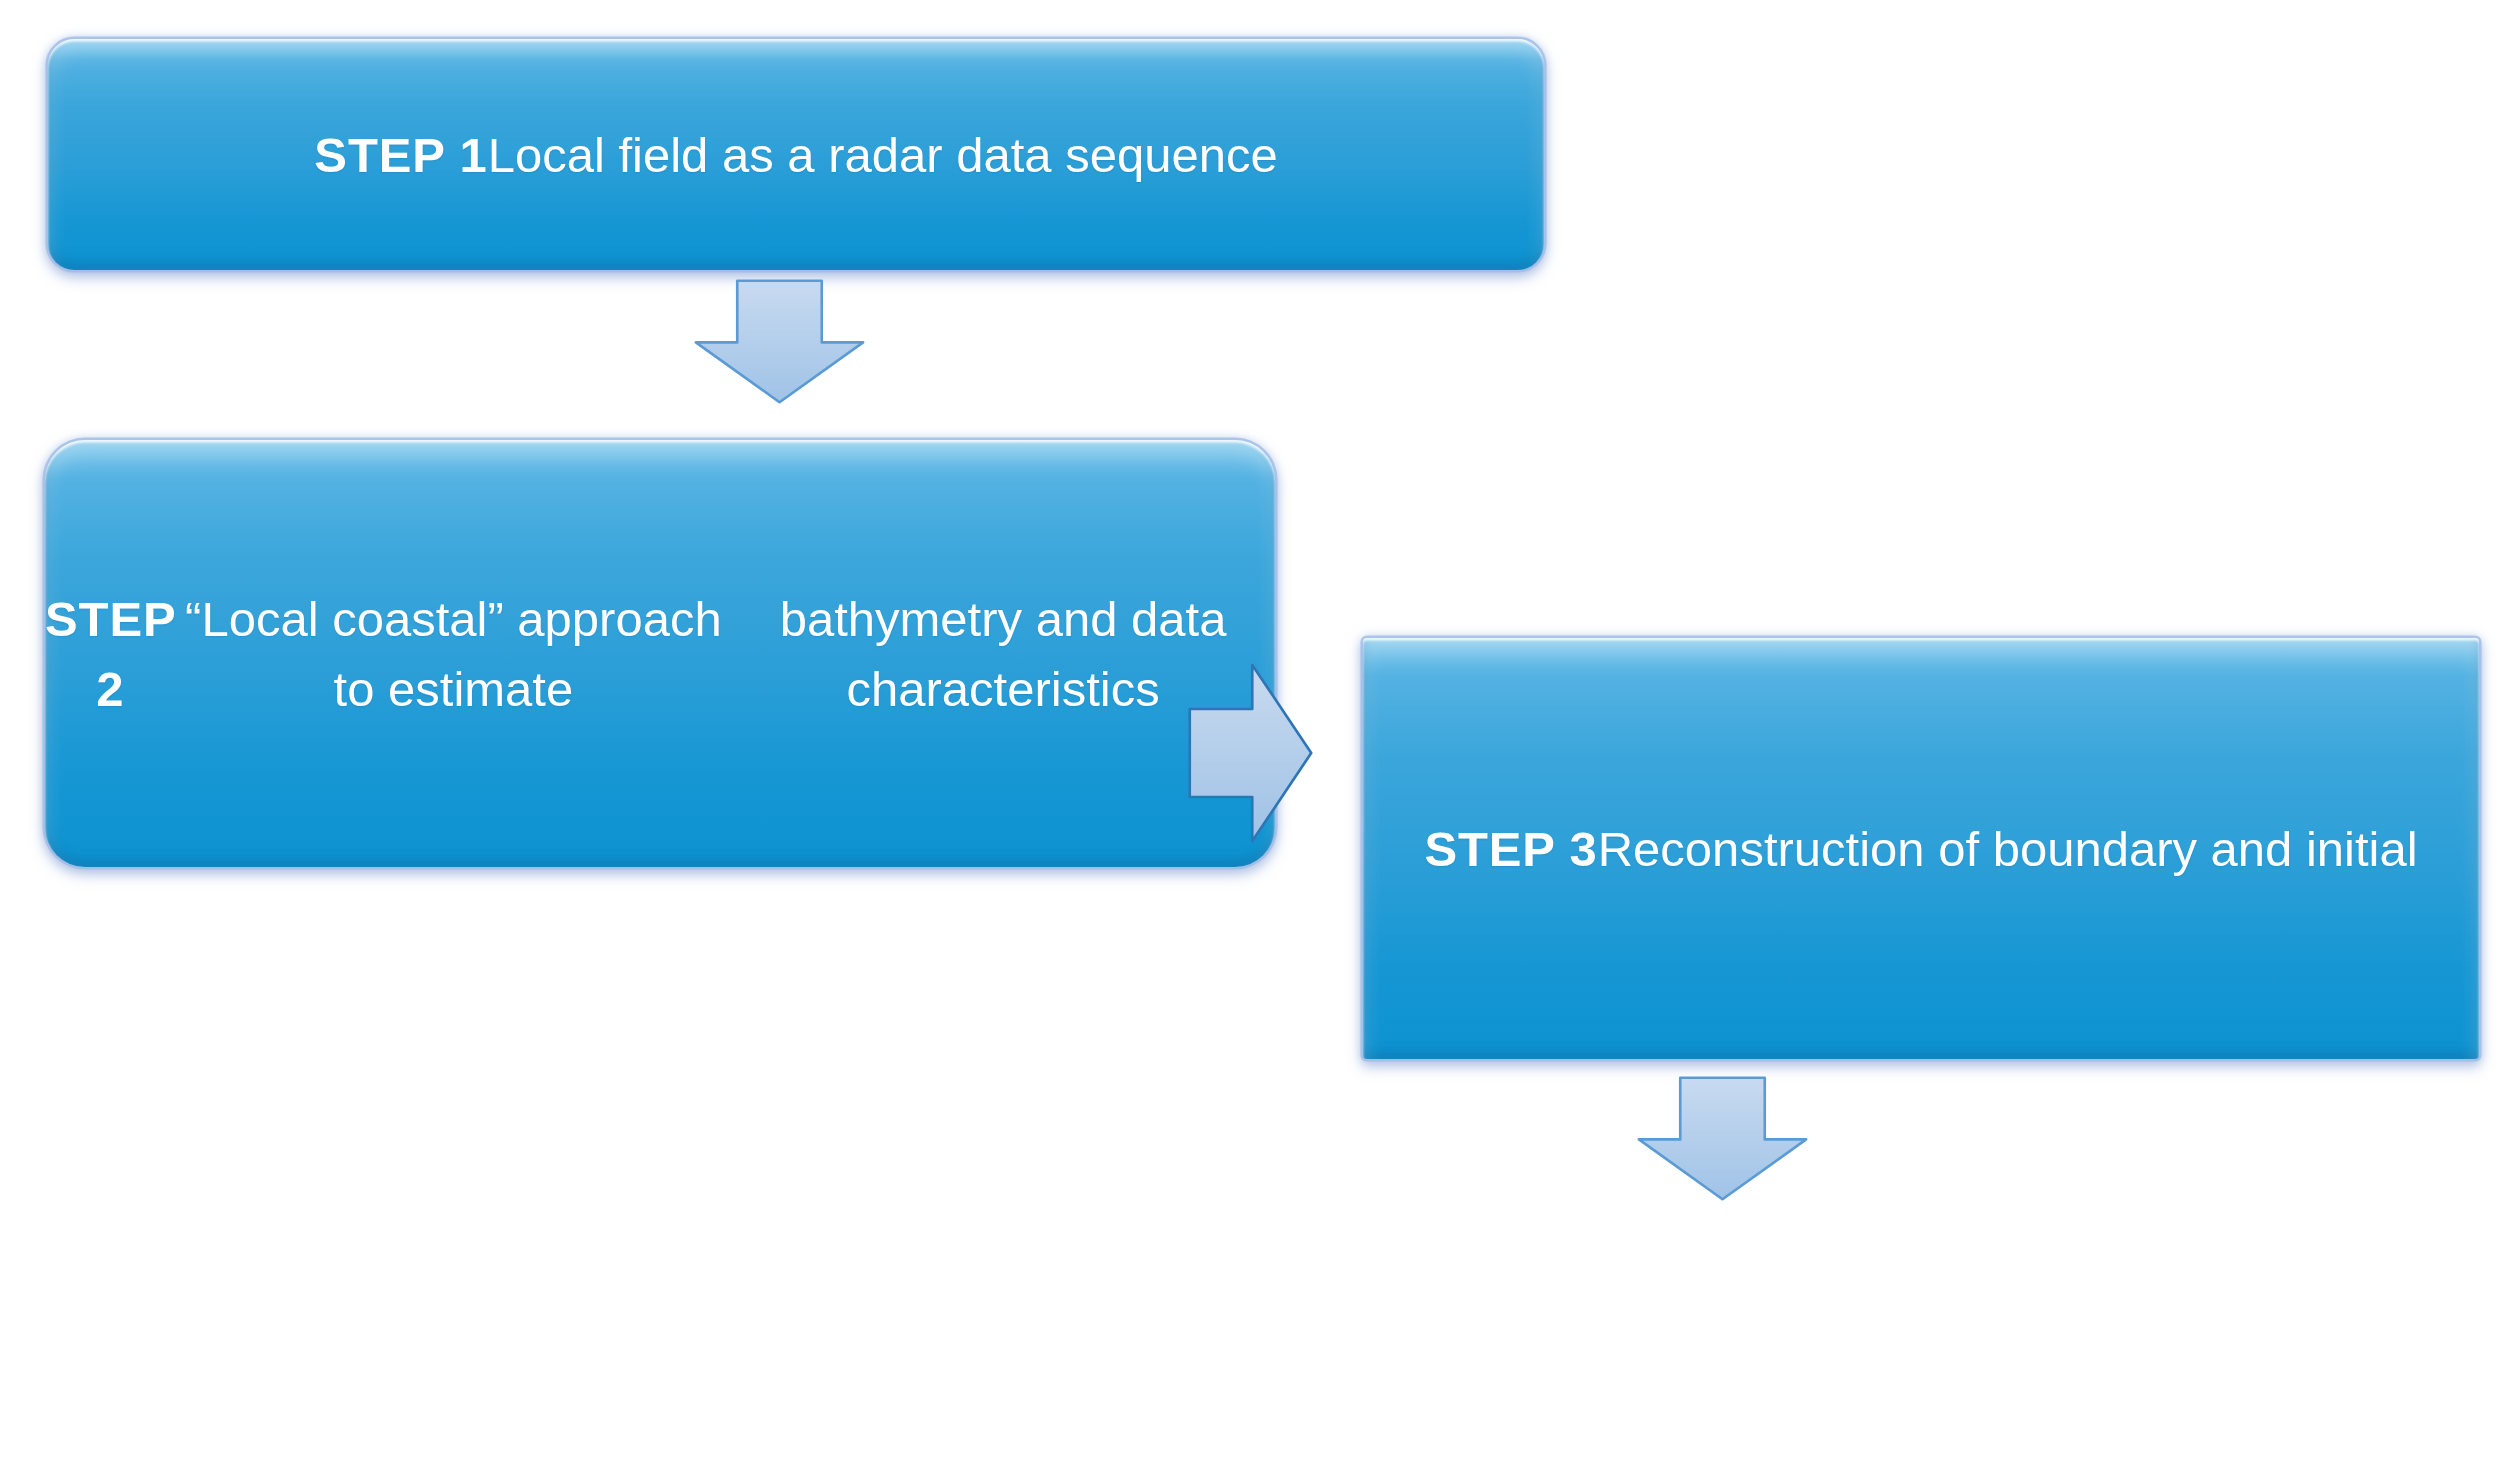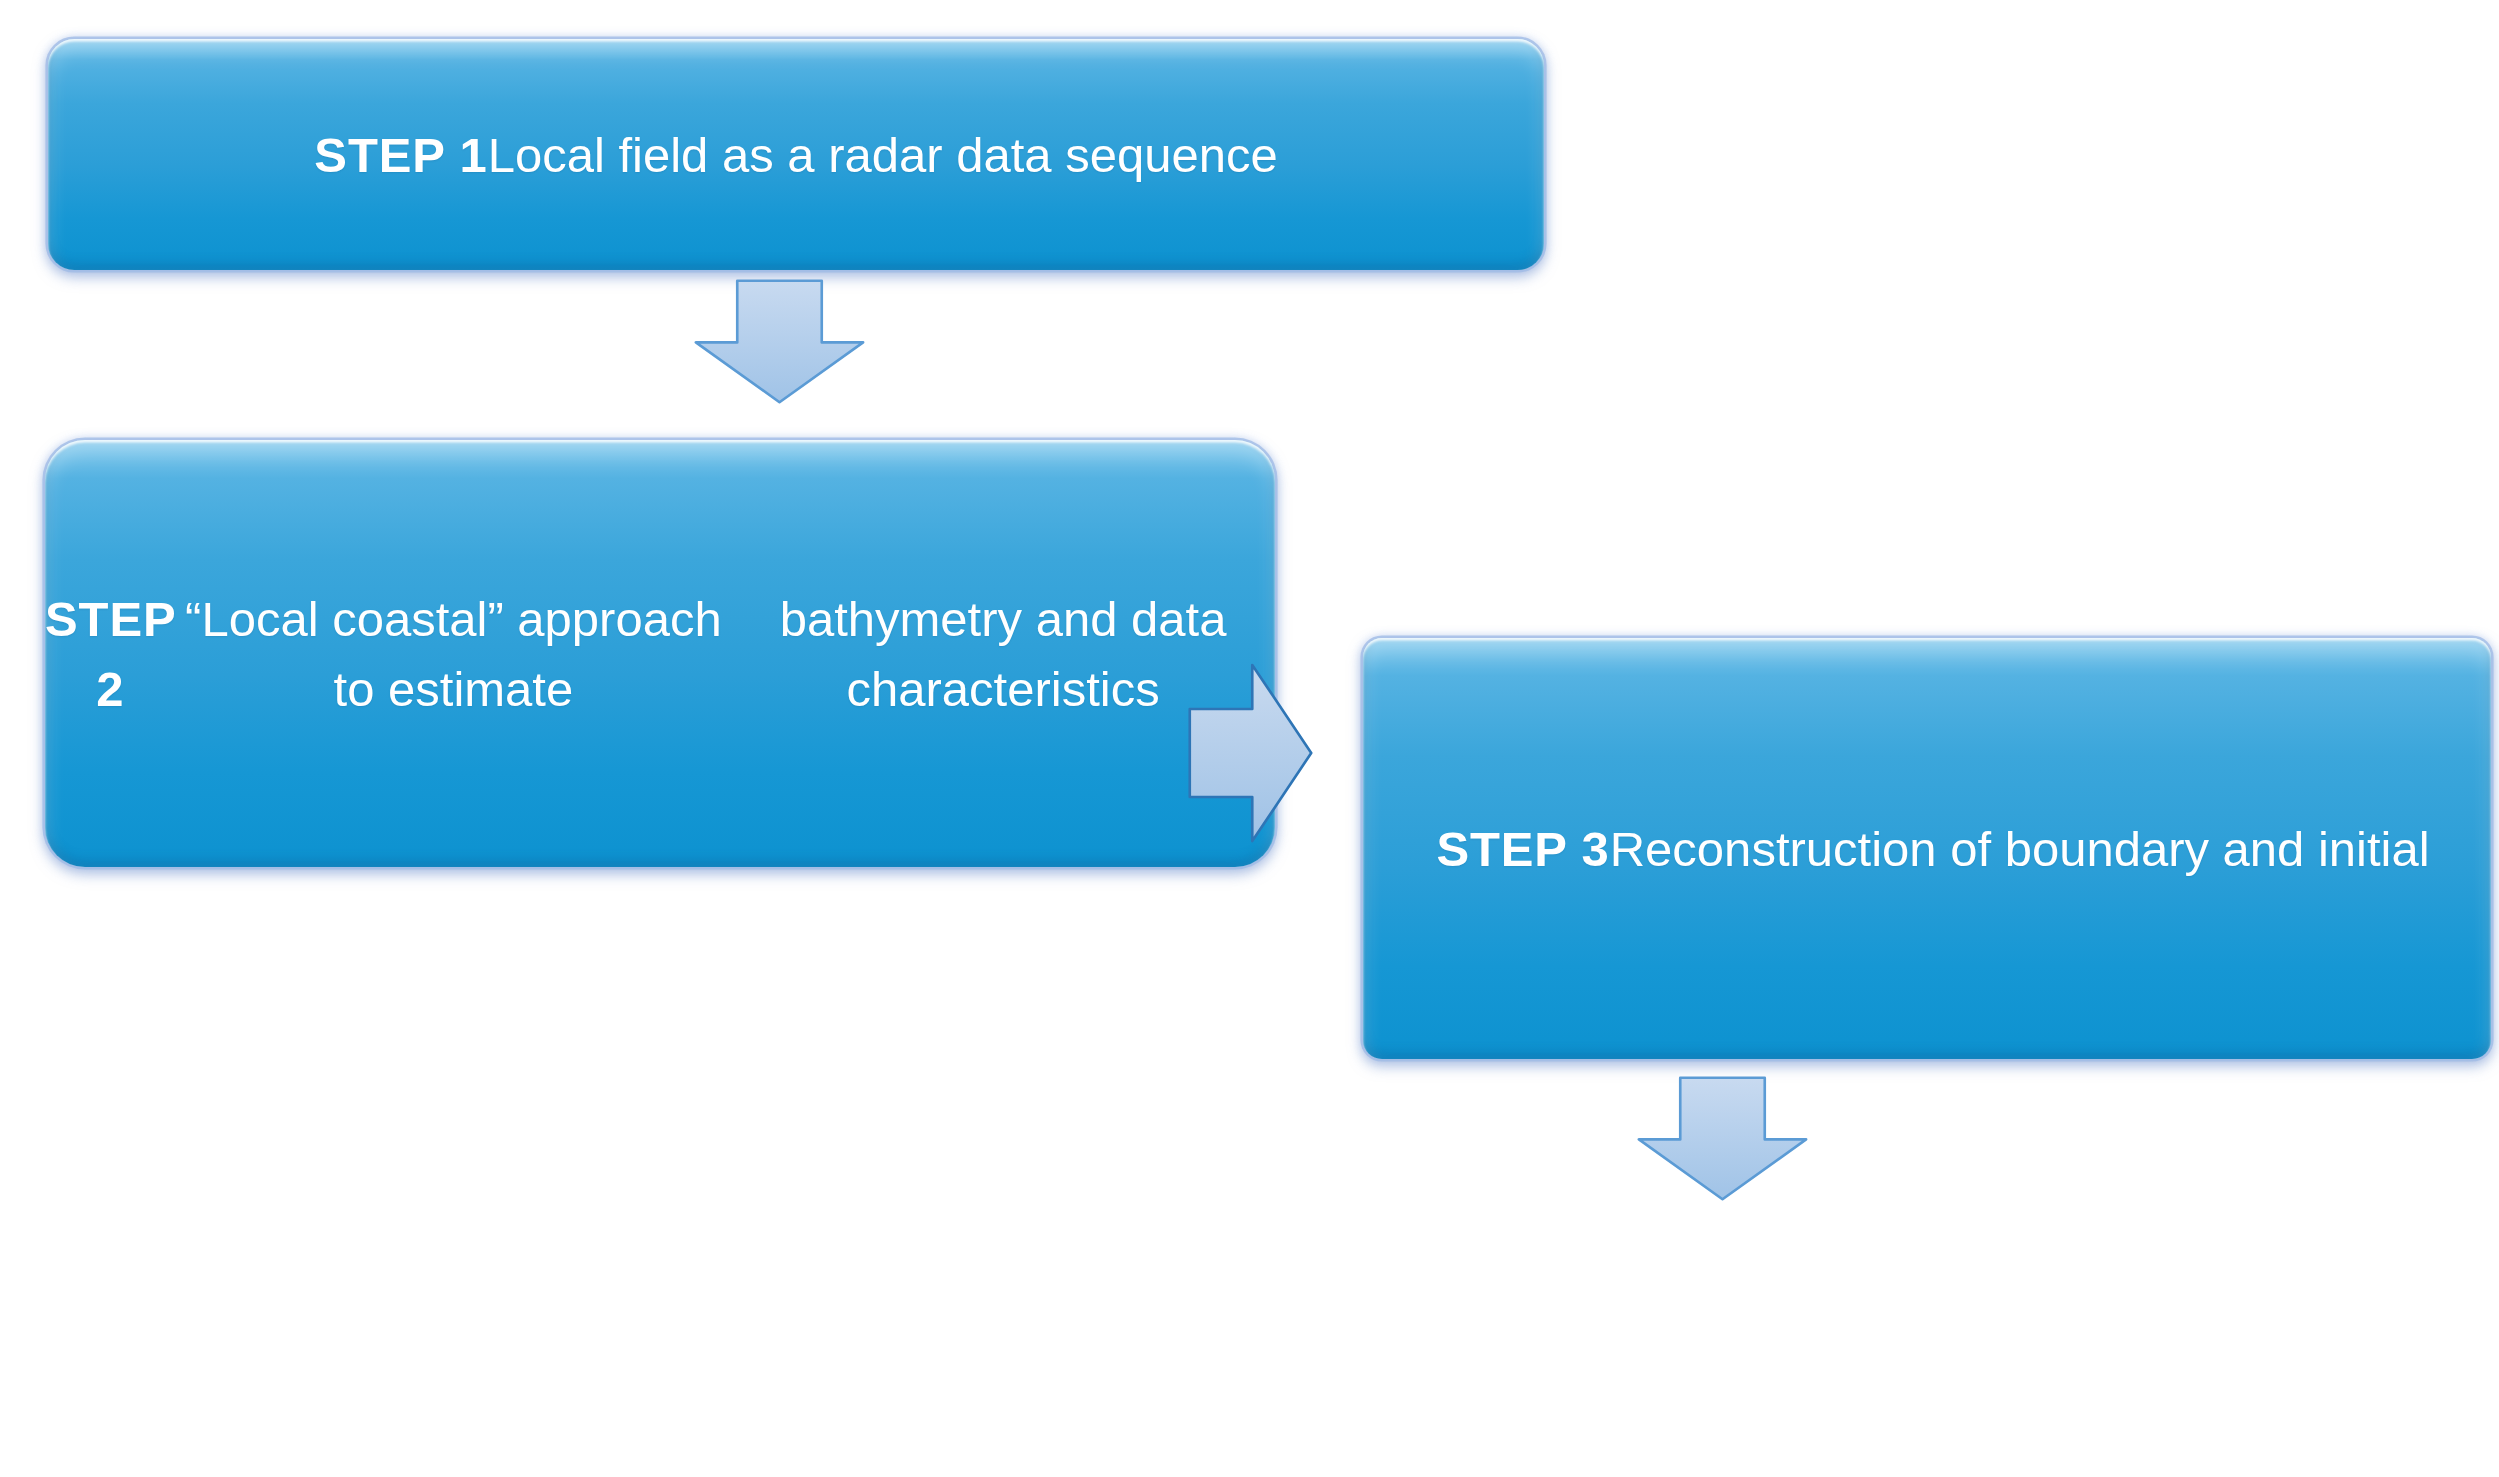--- a/index.html
+++ b/index.html
@@ -45,21 +45,21 @@
     line-height: 70px;
     letter-spacing: 0.9px;
   }
   .box-line {
     font-weight: 400;
     font-size: 49px;
     line-height: 70px;
   }
   .box1 { left: 48px;   top: 39px;   width: 1496px; height: 231px; border-radius: 26.4px; }
   .box2 { left: 45px;   top: 412px;  width: 1230px; height: 427px; border-radius: 40px; margin-top: 28px; }
-  .box3 { left: 1363px; top: 638px;  width: 1116px; height: 421px; border-radius: 19px; padding-left: 12px; }
+  .box3 { left: 1363px; top: 638px;  width: 1116px; height: 421px; border-radius: 4px; }
   .box4 { left: 990px; top: 1208px; width: 1495px; height: 241px; border-radius: 26.4px; }
   .arrow {
     position: absolute;
     display: block;
   }
   .arrow1 { left: 694px;  top: 279px;  width: 171px; height: 125px; }
   .arrow2 { left: 1188px; top: 663px;  width: 125px; height: 180px; }
   .arrow3 { left: 1637px; top: 1076px; width: 171px; height: 125px; }
   .svg-defs { position: absolute; width: 0; height: 0; }
 </style>

